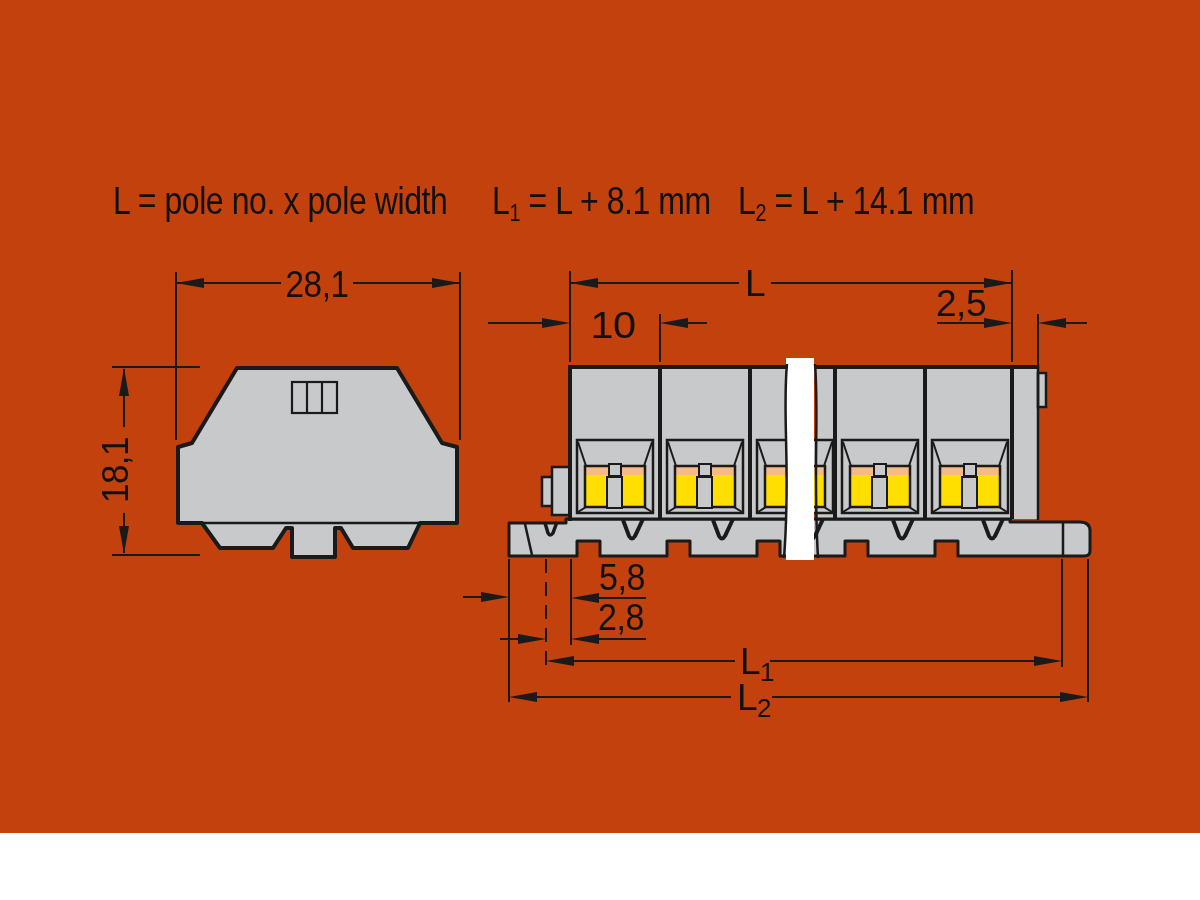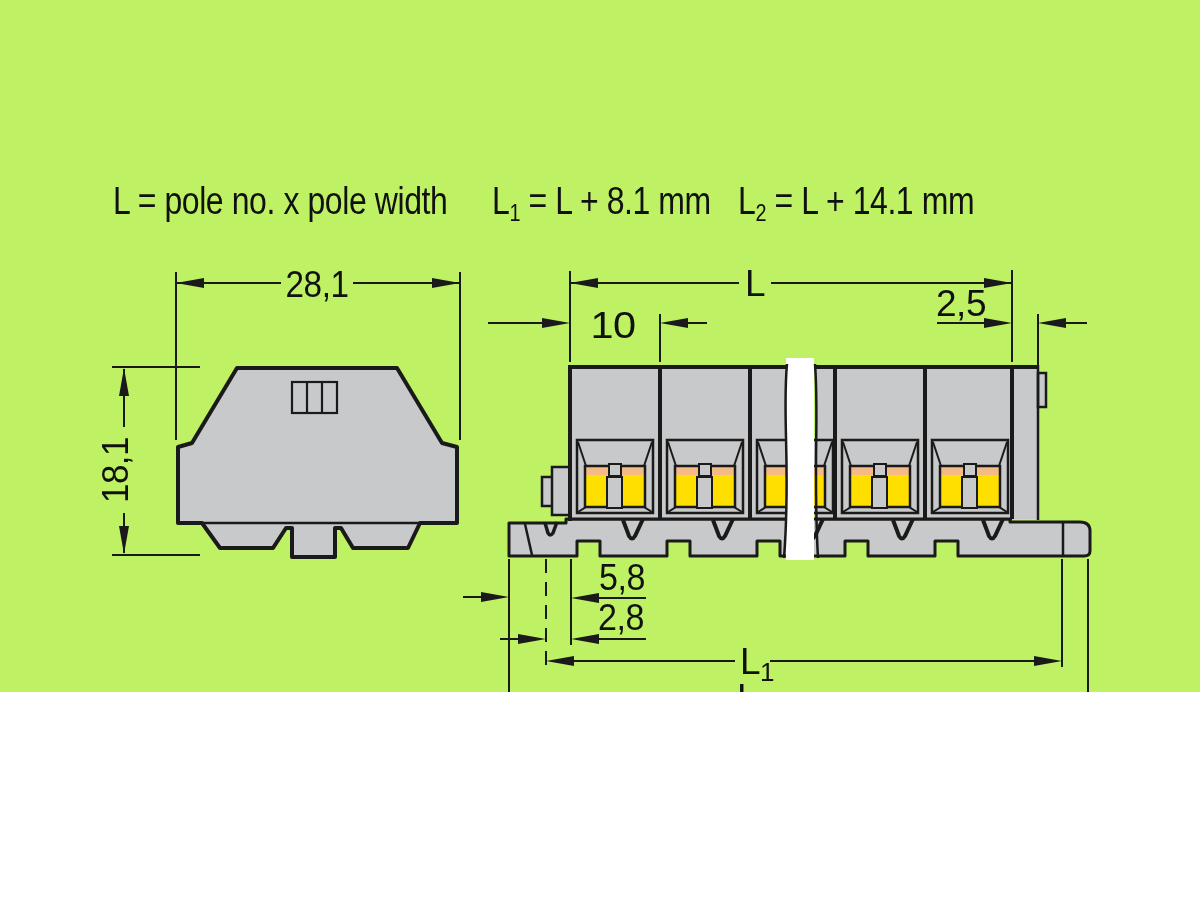--- a/index.html
+++ b/index.html
@@ -3,21 +3,21 @@
 <meta charset="utf-8">
 <style>
   :root{
     --housing:#c8c9ca;
     --clamp_orange:#f4bb87;
     --clamp_yellow:#ffdf00;
     --line:#1a1a1a;
   }
   html,body{margin:0;padding:0;background:#fff;}
   .canvas{
-    position:relative;width:1200px;height:692px;background:#bef264;
+    position:relative;width:1200px;height:833px;background:#c2410c;
     font-family:"Liberation Sans",sans-serif;overflow:hidden;
   }
   .formula{position:absolute;top:181px;left:0;width:1200px;height:44px;color:#111;}
   .formula .part{
     position:absolute;top:0;font-size:39px;line-height:1.05;white-space:pre;
     transform:scaleX(0.82);transform-origin:0 50%;letter-spacing:-0.5px;
   }
   .formula .part.p1{left:113px;}
   .formula .part.p2{left:492px;}
   .formula .part.p3{left:738px;}

